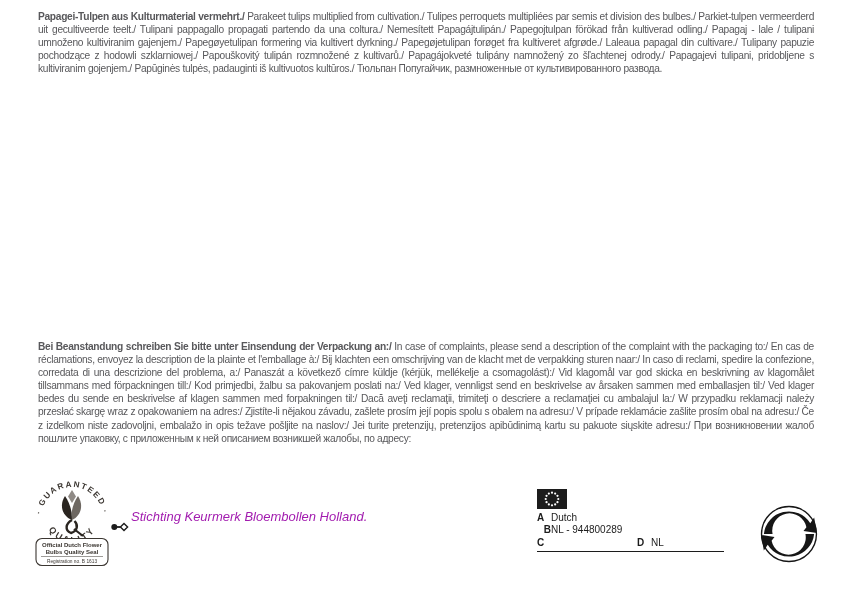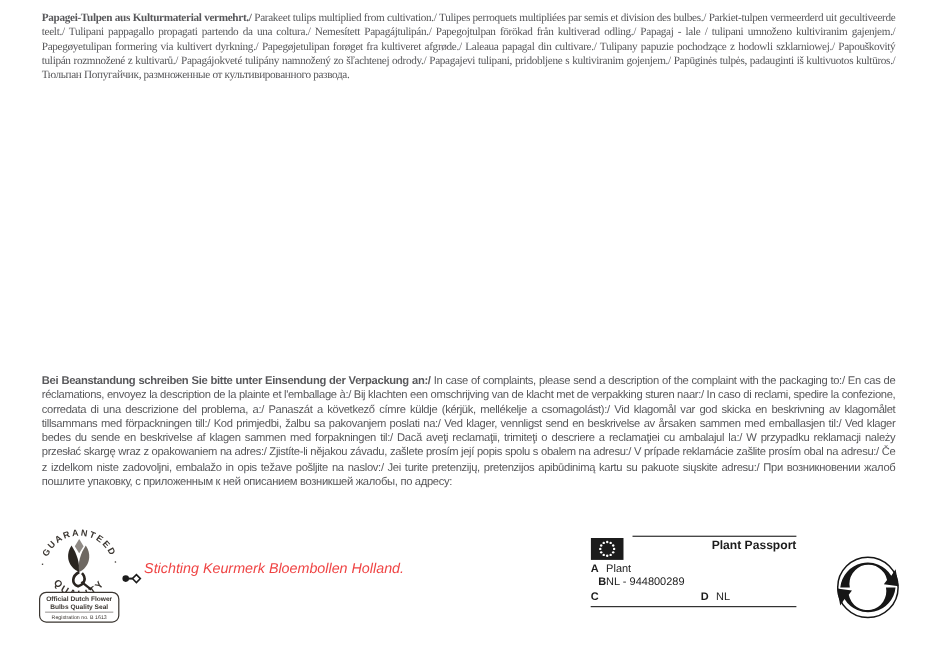--- a/index.html
+++ b/index.html
@@ -15,34 +15,34 @@
     position: absolute;
     left: 38px;
     width: 776px;
     text-align: justify;
     font-size: 10.2px;
     line-height: 13.1px;
     letter-spacing: -0.3px;
     color: #58585b;
   }
   .para .lead { font-weight: bold; }
-  #variety-para { top: 10px; font-family: Liberation Serif, serif; }
+  #variety-para { top: 10px; }
   #complaint-para { top: 340px; }
 
   .seal { position: absolute; left: 32px; top: 476px; width: 80px; height: 92px; }
 
   .address-icon { position: absolute; left: 111px; top: 518px; }
   .address {
     position: absolute;
     left: 131px;
     top: 508px;
     font-style: italic;
     font-size: 13px;
     line-height: 17.5px;
-    color: #ef4444;
+    color: #a21caf;
   }
 
   .passport {
     position: absolute;
     left: 537px;
     top: 487px;
     width: 187px;
     height: 66px;
     color: #1c1c1c;
   }
@@ -141,23 +141,22 @@
             <circle cx="18.15" cy="15.46" r="1.1"></circle>
           <circle cx="15" cy="16.3" r="1.1"></circle>
             <circle cx="11.85" cy="15.46" r="1.1"></circle>
           <circle cx="9.54" cy="13.15" r="1.1"></circle>
             <circle cx="8.7" cy="10" r="1.1"></circle>
           <circle cx="9.54" cy="6.85" r="1.1"></circle>
             <circle cx="11.85" cy="4.54" r="1.1"></circle>
         </g>
       </svg>
     </div>
-    <div class="pp-title">Plant Passport</div>
     <div class="pp-row pp-row-a">
-      <span class="lbl">A</span><span>Plant</span>
+      <span class="lbl">A</span><span>Dutch</span>
     </div>
     <div class="pp-row pp-row-b">
       <span class="lbl">B</span><span>NL - 944800289</span>
     </div>
     <div class="pp-row pp-row-c">
       <span class="lbl">C</span><span></span>
     </div>
     <div class="pp-row-d">
       <span class="lbl">D</span><span>NL</span>
     </div>

